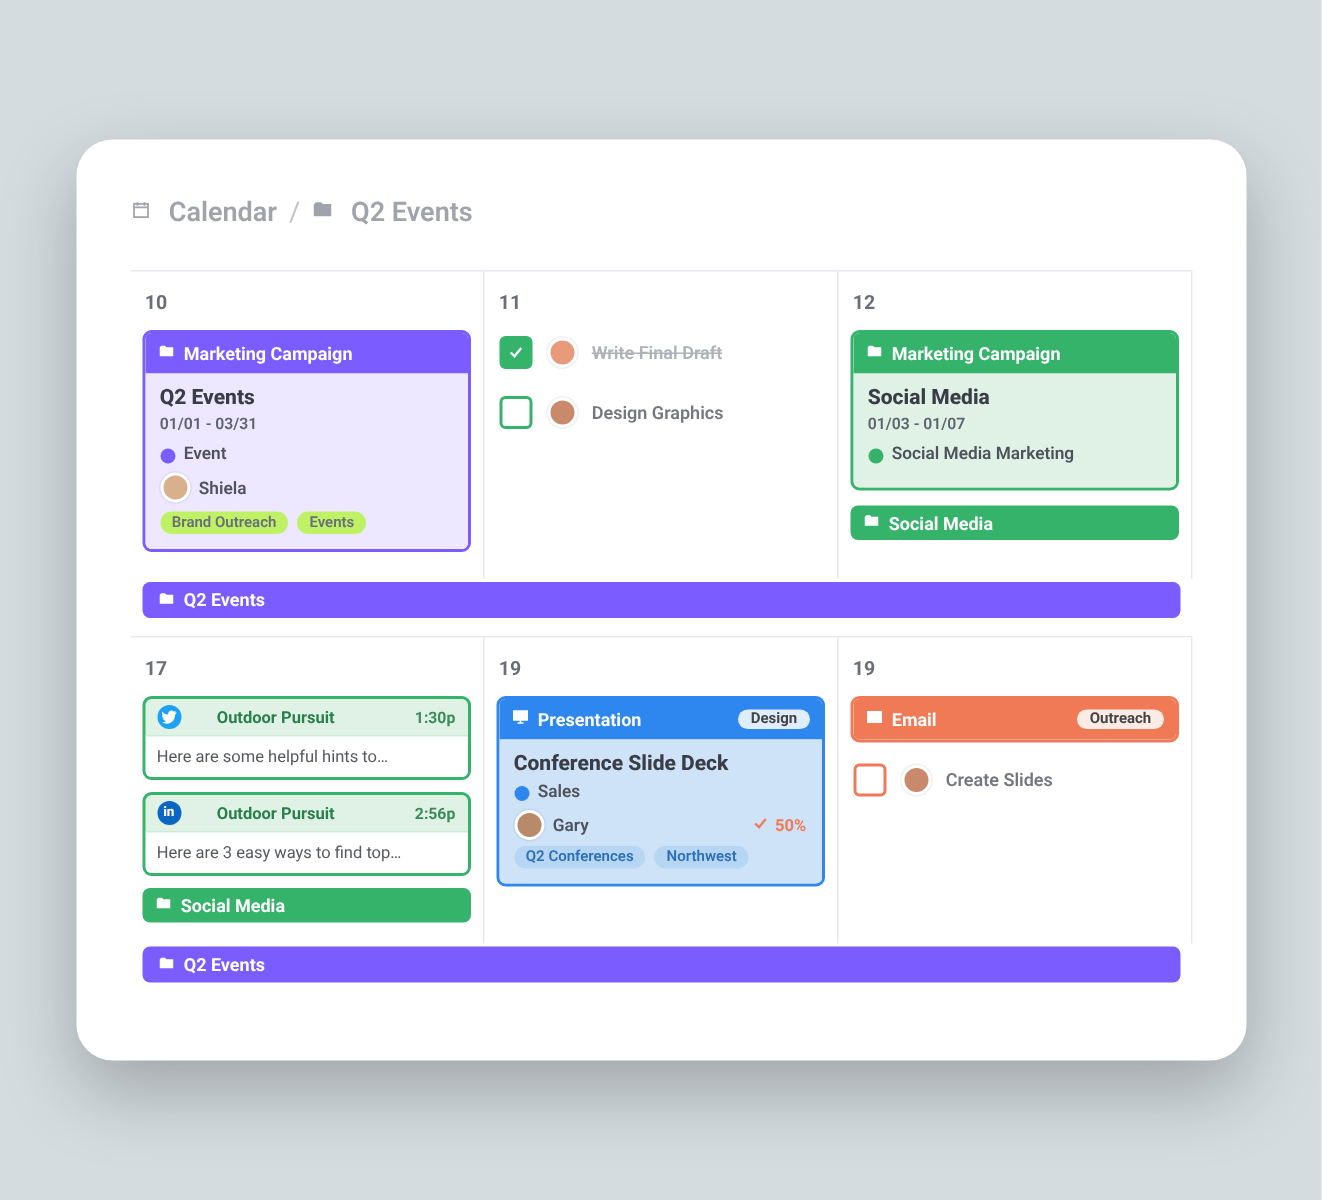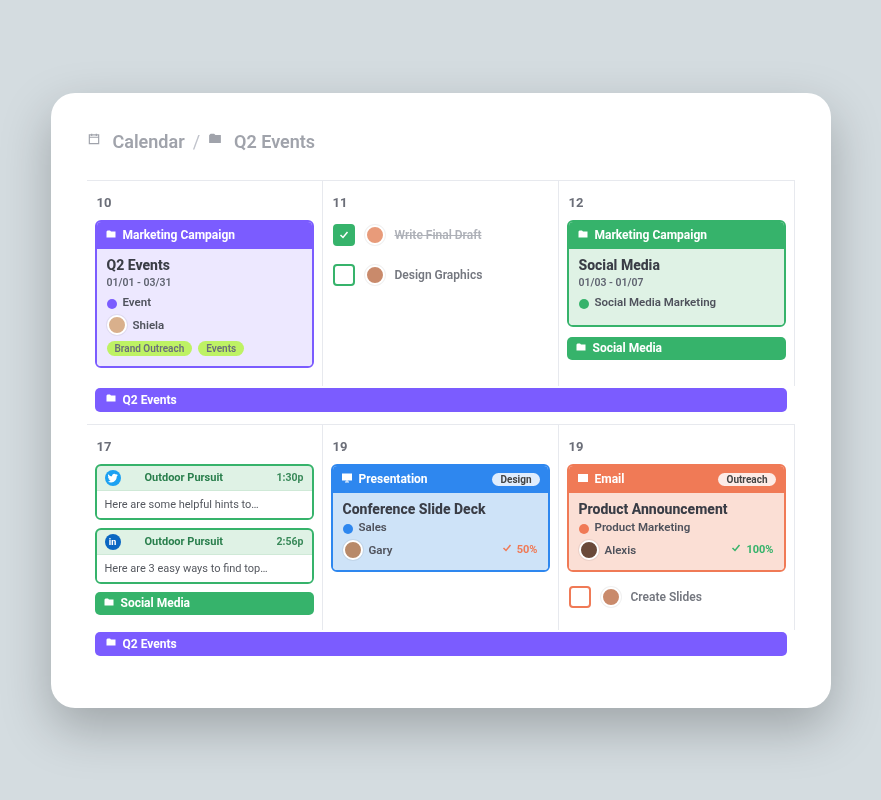--- a/index.html
+++ b/index.html
@@ -420,55 +420,40 @@
               <span class="avatar" style="background:#b88a6a"></span>
               <span>Gary</span>
             </div>
             <div class="progress" style="color:#f07a56">
               <span><svg viewBox="0 0 24 24" width="12" height="12" stroke="#f07a56" stroke-width="3" fill="none">
                     <path d="M5 12l5 5 9-11"></path>
                   </svg></span>
               <span>50%</span>
             </div>
           </div>
+          <div class="chips">
+            <span class="chip">Q2 Conferences</span>
+            <span class="chip">Northwest</span>
+          </div>
         </div>
       </div>
     </div>
 
     <div class="cell">
       <div class="day-num">19</div>
       <div class="card orange">
         <div class="card-head">
           <div class="left">
             <span><svg class="icon-svg sm" viewBox="0 0 24 24" fill="none" stroke="#fff" stroke-width="2">
                   <rect x="3" y="5" width="18" height="14"></rect>
                   <path d="M3 7l9 6 9-6"></path>
                 </svg></span>
             <span>Email</span>
           </div>
           <span class="pill">Outreach</span>
-        </div>
-        <div class="card-body">
-          <div class="card-title">Product Announcement</div>
-          <div class="status-row">
-            <span class="dot"></span>
-            <span>Product Marketing</span>
-          </div>
-          <div class="meta-row">
-            <div class="user-row" style="margin-bottom:0">
-              <span class="avatar" style="background:#6a4a3a"></span>
-              <span>Alexis</span>
-            </div>
-            <div class="progress" style="color:#36b36b">
-              <span><svg viewBox="0 0 24 24" width="12" height="12" stroke="#36b36b" stroke-width="3" fill="none">
-                    <path d="M5 12l5 5 9-11"></path>
-                  </svg></span>
-              <span>100%</span>
-            </div>
-          </div>
         </div>
       </div>
       <div class="task">
         <span class="box orange-box"></span>
         <span class="avatar" style="background:#c98a6b"></span>
         <span class="tlabel">Create Slides</span>
       </div>
     </div>
 
     <div class="bar-wrap">

